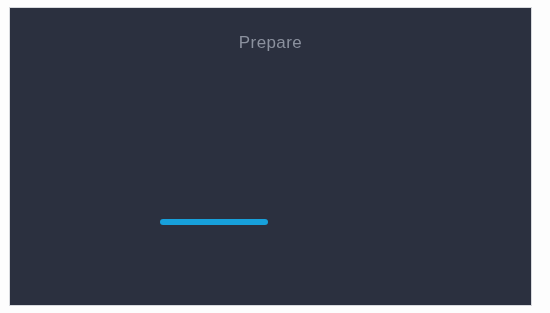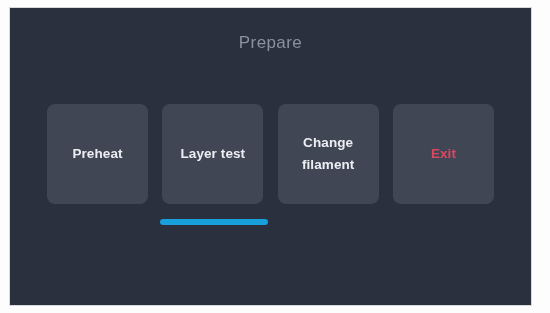--- a/index.html
+++ b/index.html
@@ -103,36 +103,17 @@
 </style>
 </head>
 <body>
 
 <div id="screen">
 
   <div id="panel">
 
     <div id="title">Prepare</div>
 
-    <div id="button-row">
-
-      <div class="menu-button">
-        <span class="label">Preheat</span>
-      </div>
-
-      <div class="menu-button">
-        <span class="label">Layer test</span>
-      </div>
-
-      <div class="menu-button">
-        <span class="label">Change filament</span>
-      </div>
-
-      <div class="menu-button danger">
-        <span class="label">Exit</span>
-      </div>
-
-    </div>
 
     <div id="active-indicator"></div>
 
   </div>
 </div>
 
 </body></html>

